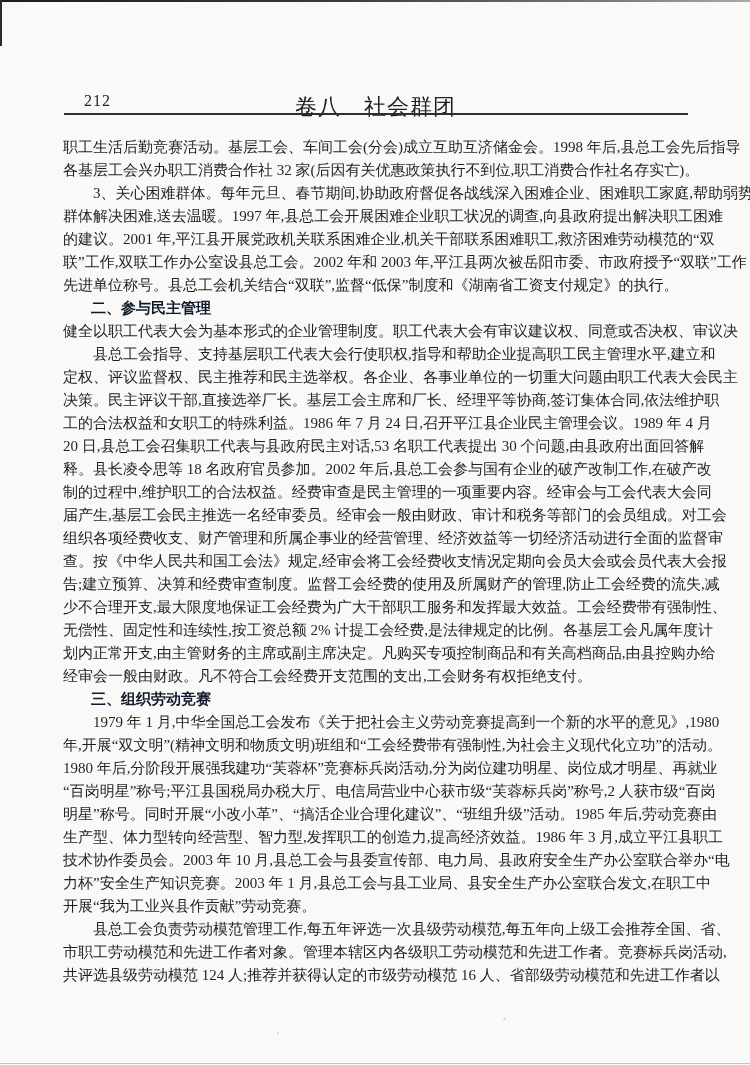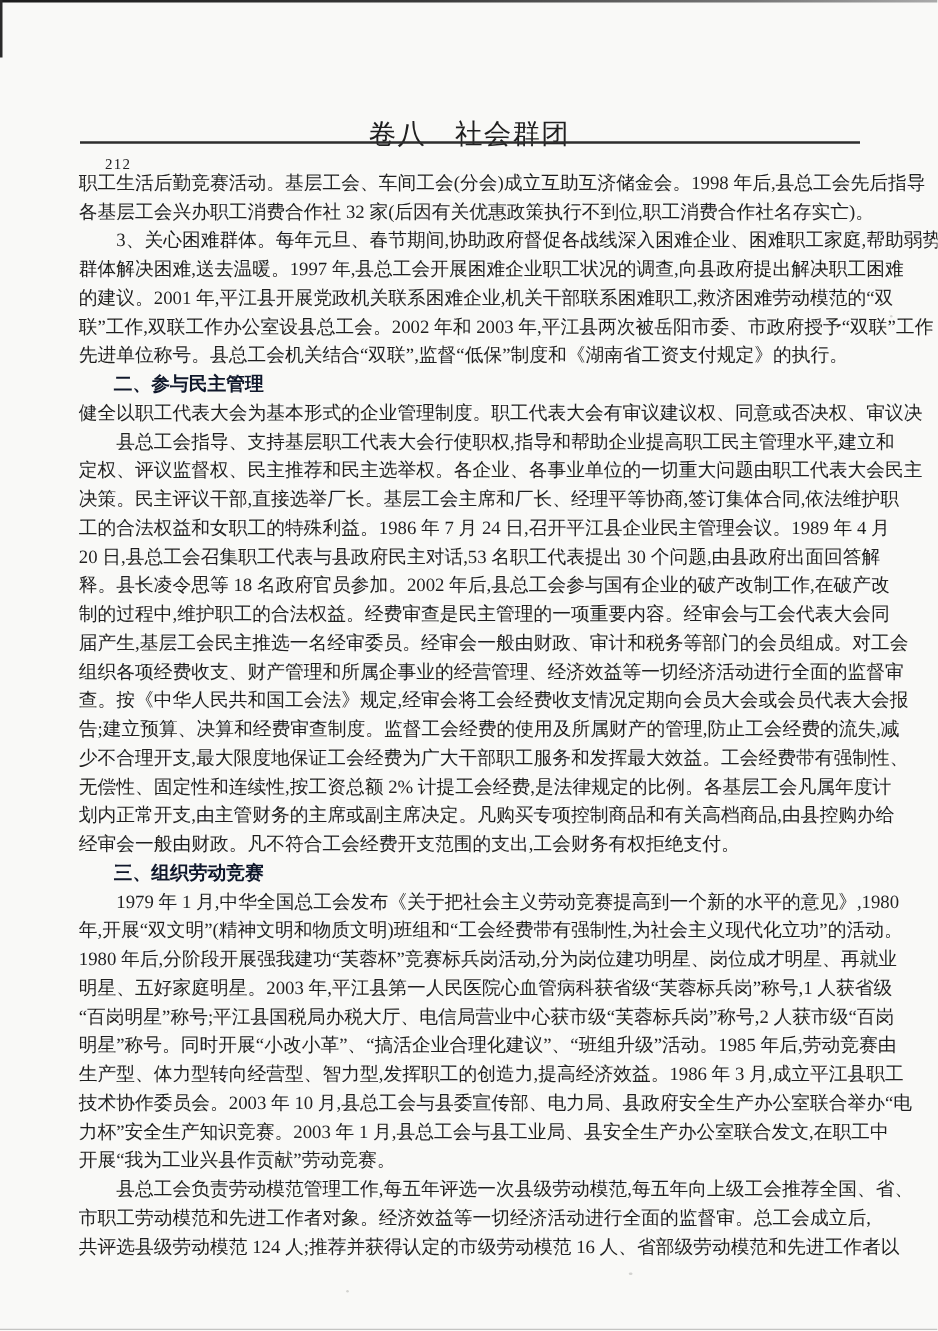--- a/index.html
+++ b/index.html
@@ -45,23 +45,22 @@
     position: absolute;
     top: 92px;
     left: 63px;
     width: 625px;
     height: 22px;
   }
   .page-number {
     position: absolute;
     left: 21px;
     top: 0;
-    font-size: 12px;
+    font-size: 16px;
     letter-spacing: 1px;
-    margin-top: 32px;
   }
   .head-title {
     position: absolute;
     left: 0;
     width: 100%;
     top: 0;
     text-align: center;
     font-size: 22px;
     letter-spacing: 1px;
   }
@@ -142,23 +141,22 @@
     <div class="line">查。按《中华人民共和国工会法》规定,经审会将工会经费收支情况定期向会员大会或会员代表大会报</div>
     <div class="line">告;建立预算、决算和经费审查制度。监督工会经费的使用及所属财产的管理,防止工会经费的流失,减</div>
     <div class="line">少不合理开支,最大限度地保证工会经费为广大干部职工服务和发挥最大效益。工会经费带有强制性、</div>
     <div class="line">无偿性、固定性和连续性,按工资总额 2% 计提工会经费,是法律规定的比例。各基层工会凡属年度计</div>
     <div class="line">划内正常开支,由主管财务的主席或副主席决定。凡购买专项控制商品和有关高档商品,由县控购办给</div>
     <div class="line para-end">经审会一般由财政。凡不符合工会经费开支范围的支出,工会财务有权拒绝支付。</div>
     <div class="heading-line">三、组织劳动竞赛</div>
     <div class="line indent">1979 年 1 月,中华全国总工会发布《关于把社会主义劳动竞赛提高到一个新的水平的意见》,1980</div>
     <div class="line">年,开展“双文明”(精神文明和物质文明)班组和“工会经费带有强制性,为社会主义现代化立功”的活动。</div>
     <div class="line">1980 年后,分阶段开展强我建功“芙蓉杯”竞赛标兵岗活动,分为岗位建功明星、岗位成才明星、再就业</div>
-    <div class="line">明星、五好家庭明星。2003 年,平江县第一人民医院心血管病科获省级“芙蓉标兵岗”称号,1 人获省级</div>
     <div class="line">“百岗明星”称号;平江县国税局办税大厅、电信局营业中心获市级“芙蓉标兵岗”称号,2 人获市级“百岗</div>
     <div class="line">明星”称号。同时开展“小改小革”、“搞活企业合理化建议”、“班组升级”活动。1985 年后,劳动竞赛由</div>
     <div class="line">生产型、体力型转向经营型、智力型,发挥职工的创造力,提高经济效益。1986 年 3 月,成立平江县职工</div>
     <div class="line">技术协作委员会。2003 年 10 月,县总工会与县委宣传部、电力局、县政府安全生产办公室联合举办“电</div>
     <div class="line">力杯”安全生产知识竞赛。2003 年 1 月,县总工会与县工业局、县安全生产办公室联合发文,在职工中</div>
     <div class="line para-end">开展“我为工业兴县作贡献”劳动竞赛。</div>
     <div class="line indent">县总工会负责劳动模范管理工作,每五年评选一次县级劳动模范,每五年向上级工会推荐全国、省、</div>
-    <div class="line">市职工劳动模范和先进工作者对象。经济效益等一切经济活动进行全面的监督审。总工会成立后,</div>
+    <div class="line">市职工劳动模范和先进工作者对象。管理本辖区内各级职工劳动模范和先进工作者。竞赛标兵岗活动,</div>
     <div class="line">共评选县级劳动模范 124 人;推荐并获得认定的市级劳动模范 16 人、省部级劳动模范和先进工作者以</div>
   </div>
 
 </body></html>

